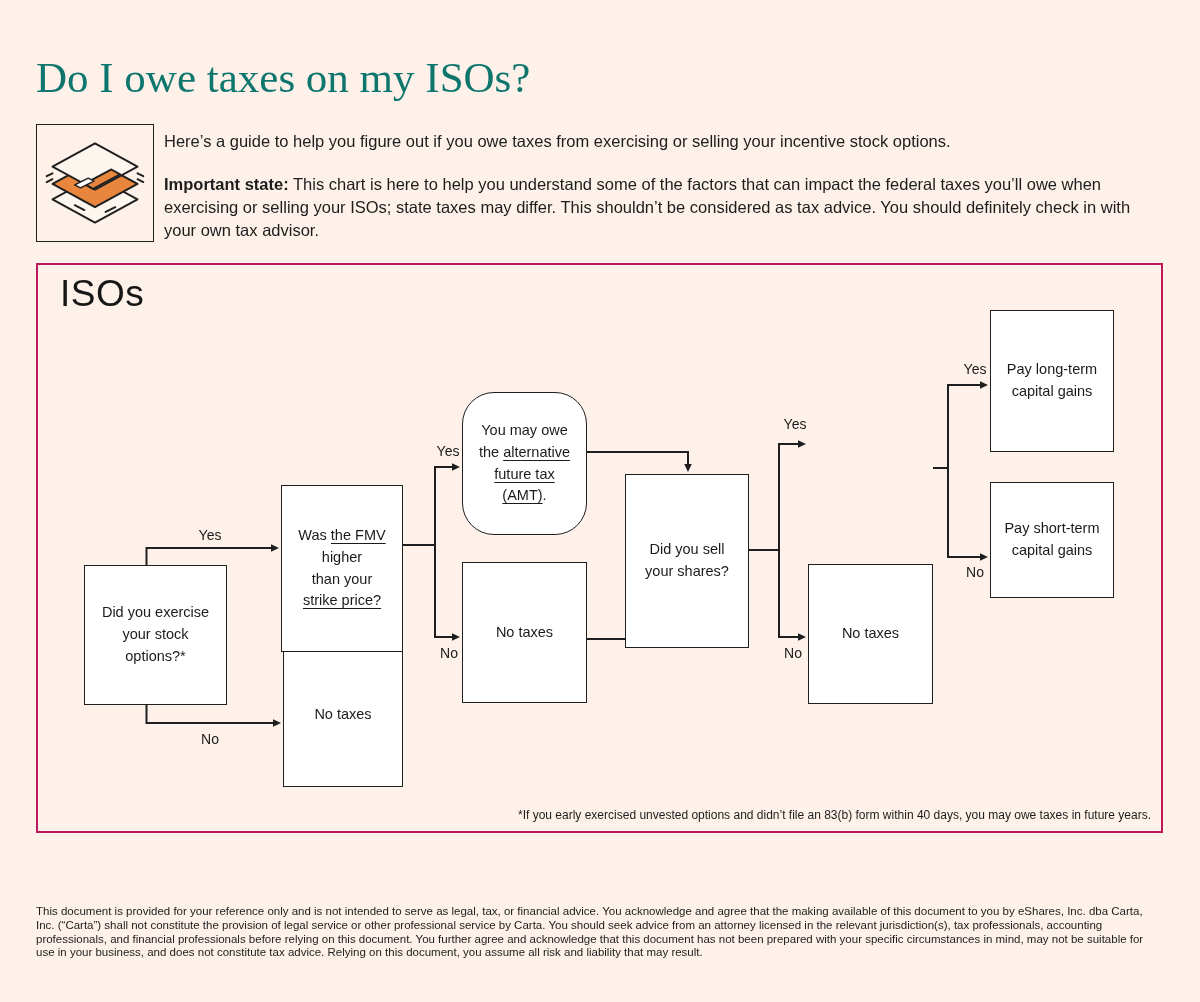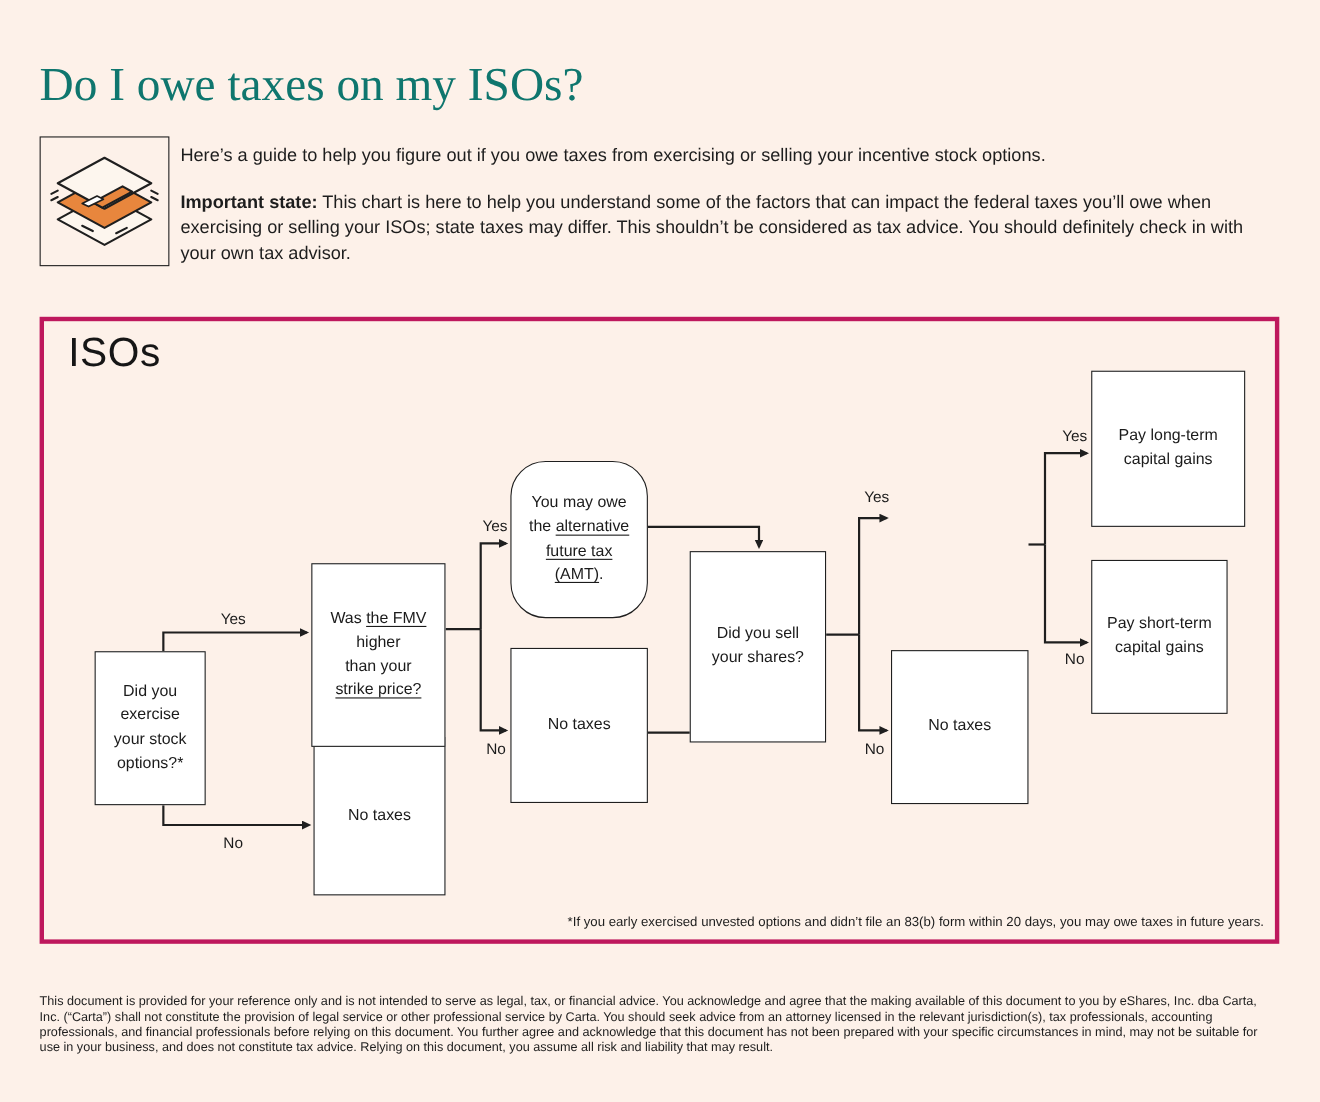--- a/index.html
+++ b/index.html
@@ -20,22 +20,22 @@
     border: 1.5px solid #1f1f1f; display: flex; align-items: center; justify-content: center;
     background: #fdf1e9;
   }
   .intro {
     position: absolute; left: 164px; top: 130px; width: 1000px;
     font-size: 16.5px; line-height: 1.4; color: #1d1d1d;
   }
   .intro p + p { margin-top: 20px; }
   .intro b { font-weight: 700; }
   .flow-wrap {
-    position: absolute; left: 36px; top: 288px; width: 1127px; height: 570px;
-    border: 4px solid #be185d; background: #fdf1e9;
+    position: absolute; left: 36px; top: 263px; width: 1127px; height: 570px;
+    border: 2px solid #be185d; background: #fdf1e9;
   }
   .flow-heading {
     position: absolute; left: 22px; top: 8px;
     font-size: 37px; font-weight: 500; letter-spacing: 0.5px; color: #161616;
   }
   .connectors { position: absolute; left: 0; top: 0; width: 1127px; height: 570px; }
   .node {
     position: absolute; background: #ffffff; border: 1.6px solid #1f1f1f;
     display: flex; align-items: center; justify-content: center;
     text-align: center; font-size: 14.5px; line-height: 1.5; color: #1b1b1b;
@@ -52,30 +52,30 @@
   }
   .footnote {
     position: absolute; right: 10px; bottom: 9px;
     font-size: 12px; color: #1d1d1d;
   }
   .disclaimer {
     position: absolute; left: 36px; top: 905px; width: 1128px;
     font-size: 11.5px; line-height: 1.2; color: #1d1d1d;
   }
   
-  #n-exercise { left: 46px;  top: 300px; width: 101px; height: 140px; }
+  #n-exercise { left: 46px;  top: 300px; width: 143px; height: 140px; }
   #n-notax1   { left: 245px; top: 378px; width: 120px; height: 144px; }
   #n-fmv      { left: 243px; top: 210px; width: 122px; height: 167px; margin-top: 10px; }
   #n-amt      { left: 424px; top: 127px; width: 125px; height: 143px; border-radius: 32px; }
   #n-notax2   { left: 424px; top: 297px; width: 125px; height: 141px; }
   #n-sell     { left: 587px; top: 209px; width: 124px; height: 174px; }
   #n-hold     { left: 770px; top: 73px;  width: 125px; height: 197px; }
   #n-notax3   { left: 770px; top: 299px; width: 125px; height: 140px; }
-  #n-long     { left: 952px; top: 45px;  width: 140px; height: 142px; }
-  #n-short    { left: 952px; top: 217px; width: 124px; height: 140px; }
+  #n-long     { left: 952px; top: 45px;  width: 124px; height: 142px; }
+  #n-short    { left: 952px; top: 217px; width: 124px; height: 116px; }
   
   #lbl-a-yes { left: 172px; top: 270px; }
   #lbl-b-no  { left: 172px; top: 474px; }
   #lbl-c-yes { left: 410px; top: 186px; }
   #lbl-c-no  { left: 411px; top: 388px; }
   #lbl-f-yes { left: 757px; top: 159px; }
   #lbl-f-no  { left: 755px; top: 388px; }
   #lbl-g-yes { left: 937px; top: 104px; }
   #lbl-g-no  { left: 937px; top: 307px; }
 </style>
@@ -175,16 +175,16 @@
 
   <span class="yn-label" id="lbl-a-yes">Yes</span>
   <span class="yn-label" id="lbl-b-no">No</span>
   <span class="yn-label" id="lbl-c-yes">Yes</span>
   <span class="yn-label" id="lbl-c-no">No</span>
   <span class="yn-label" id="lbl-f-yes">Yes</span>
   <span class="yn-label" id="lbl-f-no">No</span>
   <span class="yn-label" id="lbl-g-yes">Yes</span>
   <span class="yn-label" id="lbl-g-no">No</span>
 
-  <div class="footnote">*If you early exercised unvested options and didn’t file an 83(b) form within 20 days, you may owe taxes in future years.</div>
+  <div class="footnote">*If you early exercised unvested options and didn’t file an 83(b) form within 40 days, you may owe taxes in future years.</div>
 </div>
 
 <p class="disclaimer">This document is provided for your reference only and is not intended to serve as legal, tax, or financial advice. You acknowledge and agree that the making available of this document to you by eShares, Inc. dba Carta, Inc. (“Carta”) shall not constitute the provision of legal service or other professional service by Carta. You should seek advice from an attorney licensed in the relevant jurisdiction(s), tax professionals, accounting professionals, and financial professionals before relying on this document. You further agree and acknowledge that this document has not been prepared with your specific circumstances in mind, may not be suitable for use in your business, and does not constitute tax advice. Relying on this document, you assume all risk and liability that may result.</p>
 
 </body></html>

